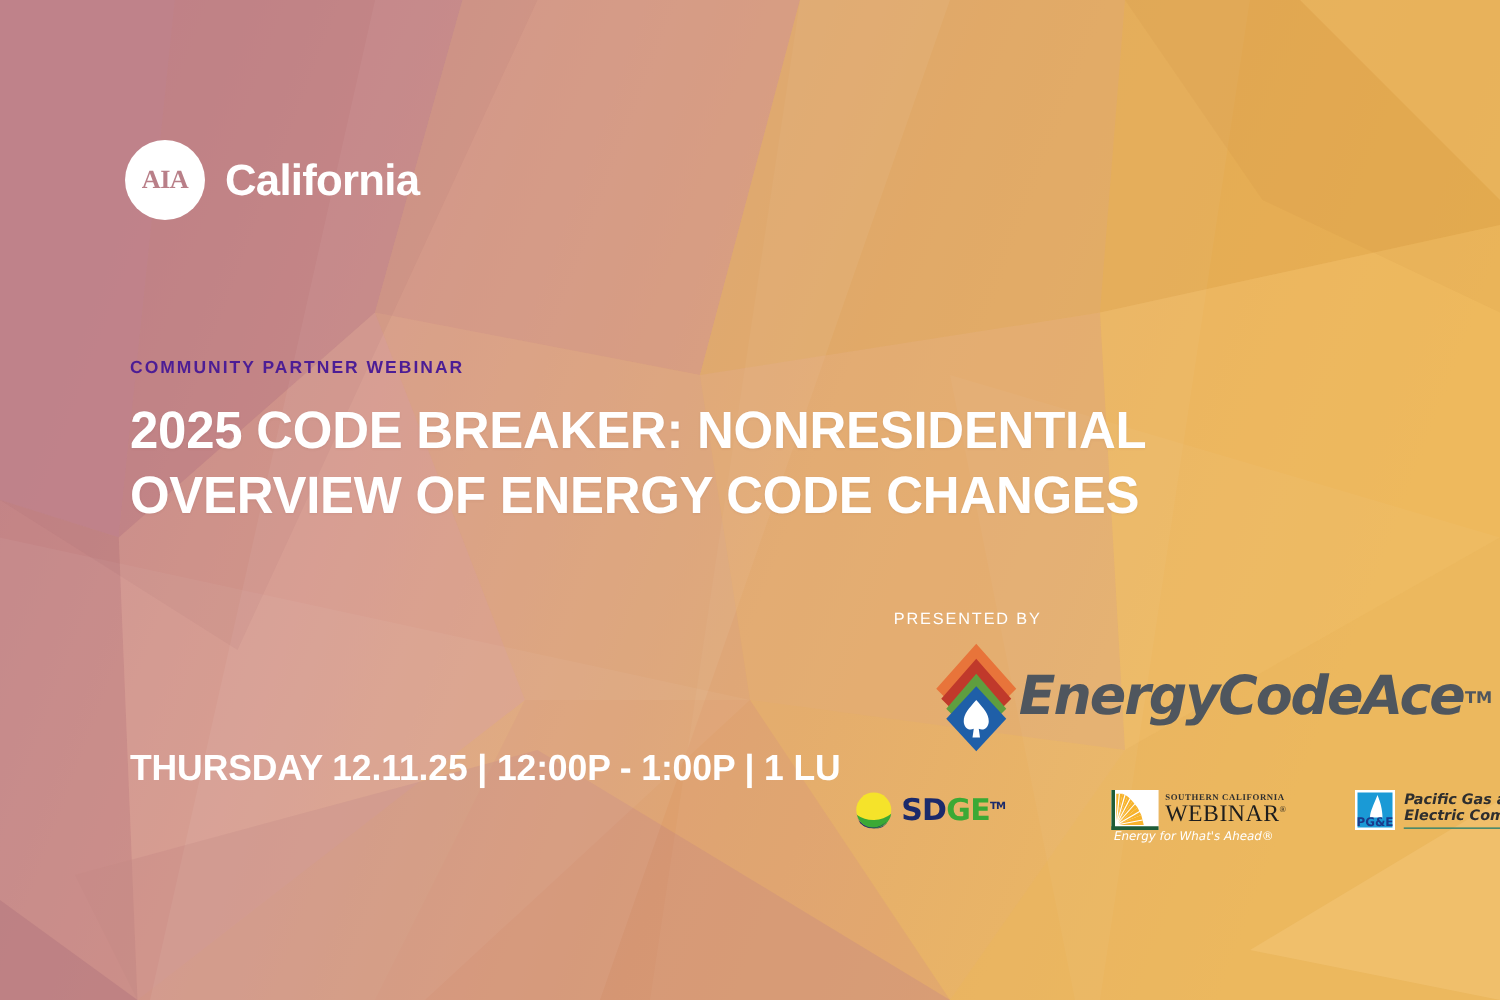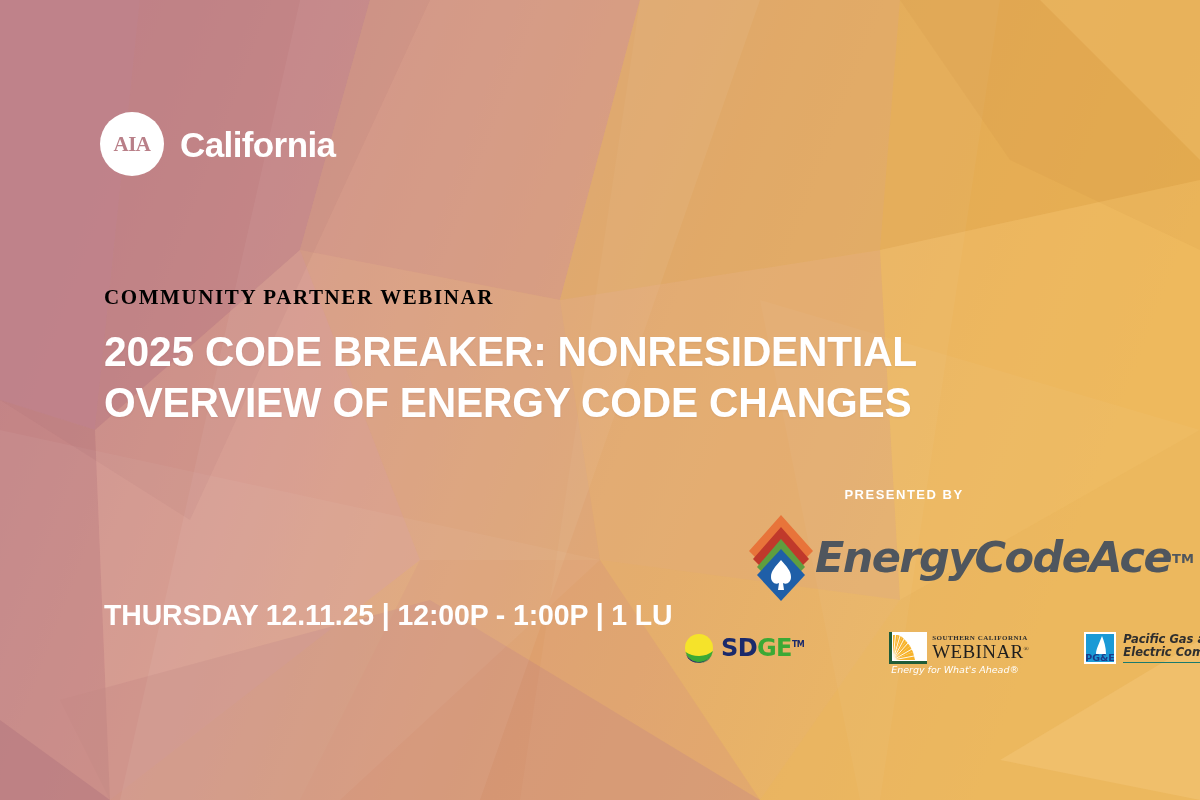--- a/index.html
+++ b/index.html
@@ -55,27 +55,26 @@
     white-space:nowrap;
   }
 
   
   .headline-group {
     position:absolute;
     left:104px; top:286px;
     width:900px;
   }
   .eyebrow {
-    color:#000000;
-    font-size:21px;
+    color:#4c1d95;
+    font-size:14px;
     font-weight:700;
     letter-spacing:1.6px;
     line-height:1.1;
     white-space:nowrap;
-    font-family:Liberation Serif, serif;
   }
   .headline {
     margin-top:17px;
     color:#ffffff;
     font-size:42px;
     font-weight:700;
     letter-spacing:-0.2px;
     line-height:1.22;
     transform:scaleX(0.97);
     transform-origin:left center;
@@ -97,24 +96,24 @@
     transform-origin:left center;
   }
 
   
   .presenter-block {
     position:absolute;
     left:715px; top:488px;
     width:420px;
   }
   .presented-by {
-    text-align:center;
+    text-align:left;
     color:#ffffff;
     font-size:13px;
-    font-weight:700;
+    font-weight:400;
     letter-spacing:1.5px;
     line-height:1.1;
     padding-right:42px;
   }
 
   .eca-lockup {
     margin-top:9px;
     display:flex; align-items:center; justify-content:flex-start;
     padding-left:30px;
   }

